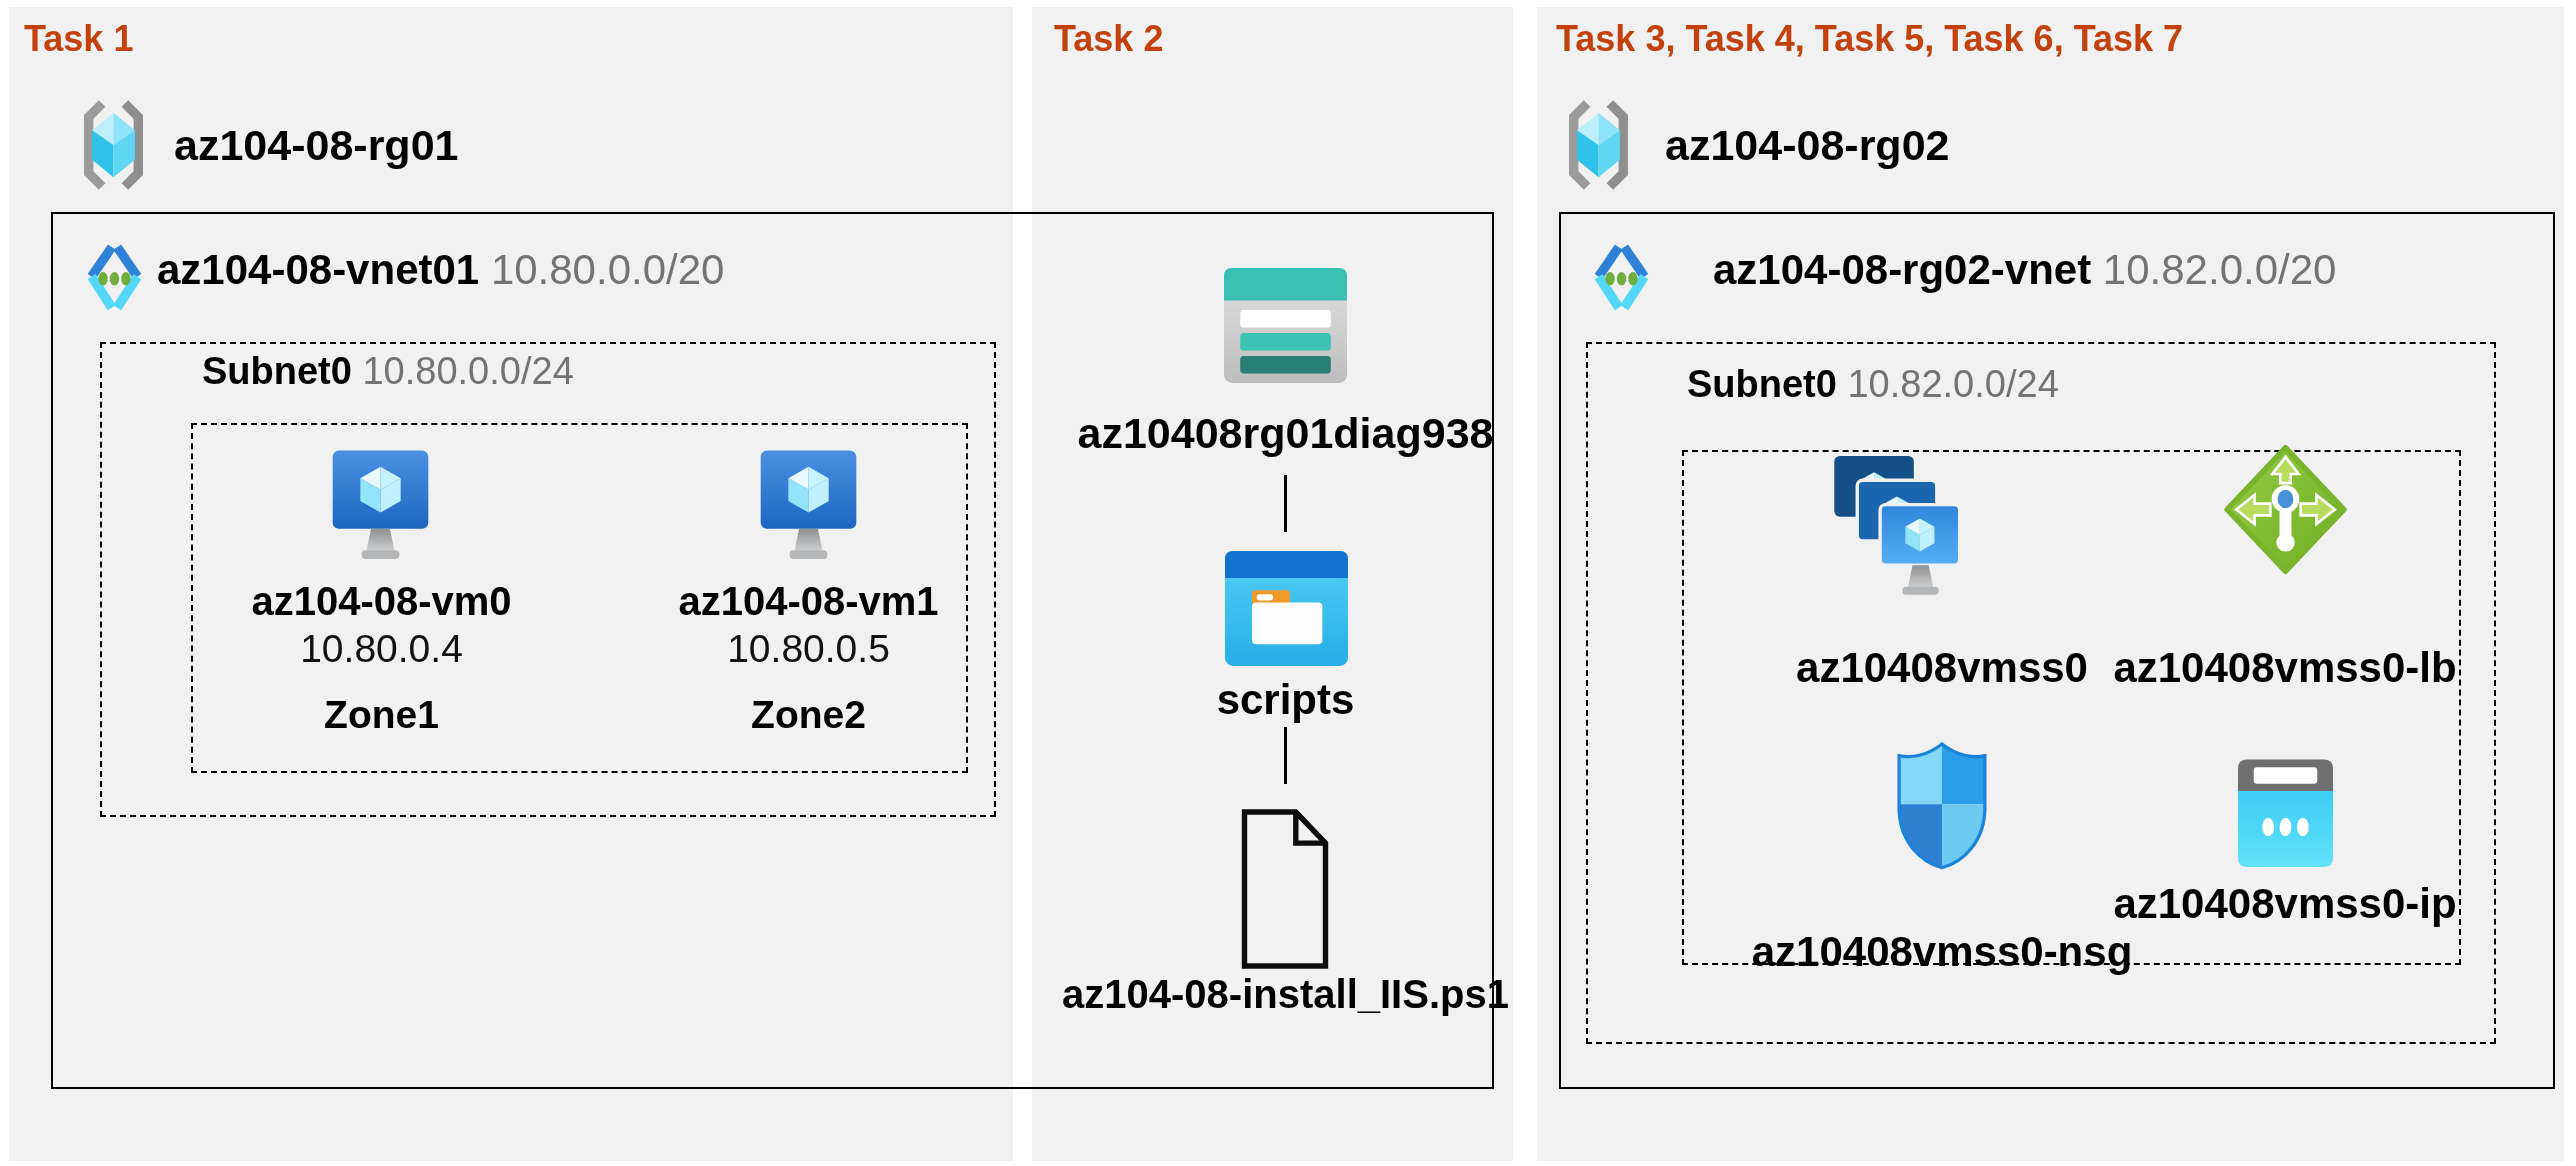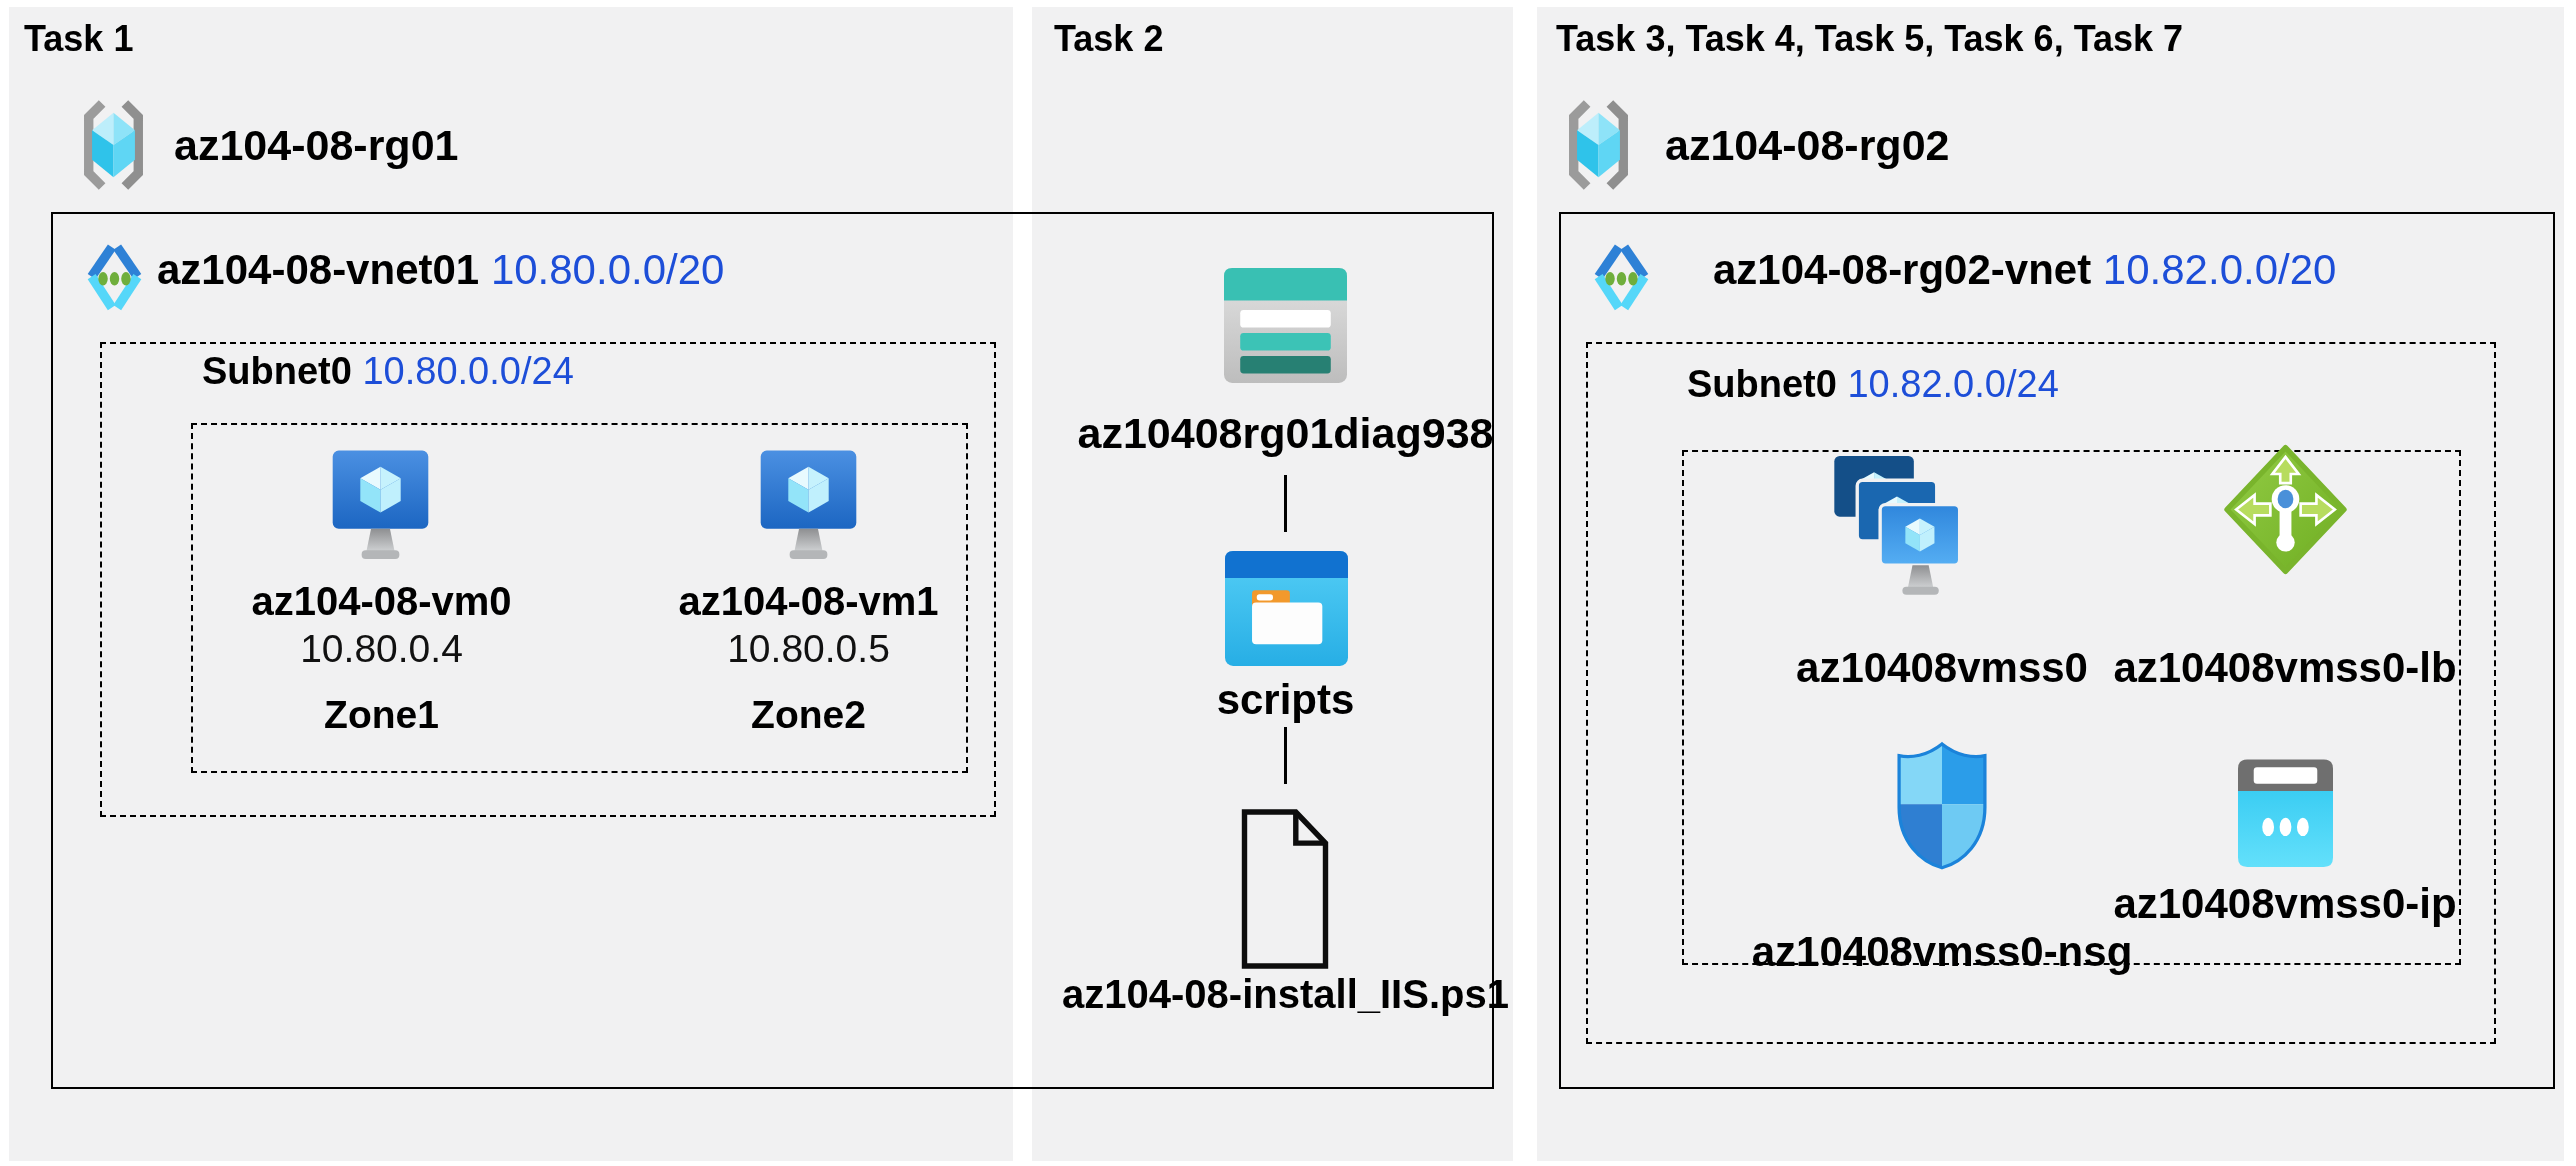--- a/index.html
+++ b/index.html
@@ -1,26 +1,26 @@
 <!DOCTYPE html>
 <html style="font-size:10.8px"><head>
 <meta charset="utf-8">
 <style>
   html,body{margin:0;padding:0;background:#ffffff;}
   .canvas{position:relative;width:2576px;height:1166px;background:#ffffff;overflow:hidden;
           font-family:"Liberation Sans", sans-serif;color:#000;}
   .panel{position:absolute;top:6.7px;height:1154px;background:#f1f1f2;}
-  .task-title{position:absolute;font-size:36px;font-weight:700;color:#000000;line-height:1.1;white-space:nowrap;}
+  .task-title{position:absolute;font-size:36px;font-weight:700;color:#c2410c;line-height:1.1;white-space:nowrap;}
   .solid-box{position:absolute;border:2.7px solid #000;box-sizing:border-box;background:transparent;}
   .dashed-box{position:absolute;border:2px dashed #000;box-sizing:border-box;background:transparent;}
   .rg-label{position:absolute;font-size:43px;font-weight:700;white-space:nowrap;line-height:1;}
   .vnet-label{position:absolute;font-size:42px;white-space:nowrap;line-height:1;}
   .subnet-label{position:absolute;font-size:38px;white-space:nowrap;line-height:1;}
   .bold{font-weight:700;}
-  .reg{font-weight:400;color:#1d4ed8;}
+  .reg{font-weight:400;color:#737373;}
   .center-label{position:absolute;text-align:center;font-size:42px;font-weight:700;line-height:1.15;white-space:nowrap;}
   .sub-label{position:absolute;text-align:center;font-size:39px;font-weight:400;color:#111;line-height:1.15;white-space:nowrap;}
   .zone-label{position:absolute;text-align:center;font-size:39px;font-weight:700;line-height:1.15;white-space:nowrap;}
   .icon{position:absolute;}
   .connector{position:absolute;width:2.7px;background:#000;}
 </style>
 </head>
 <body>
 
 <div class="canvas">

